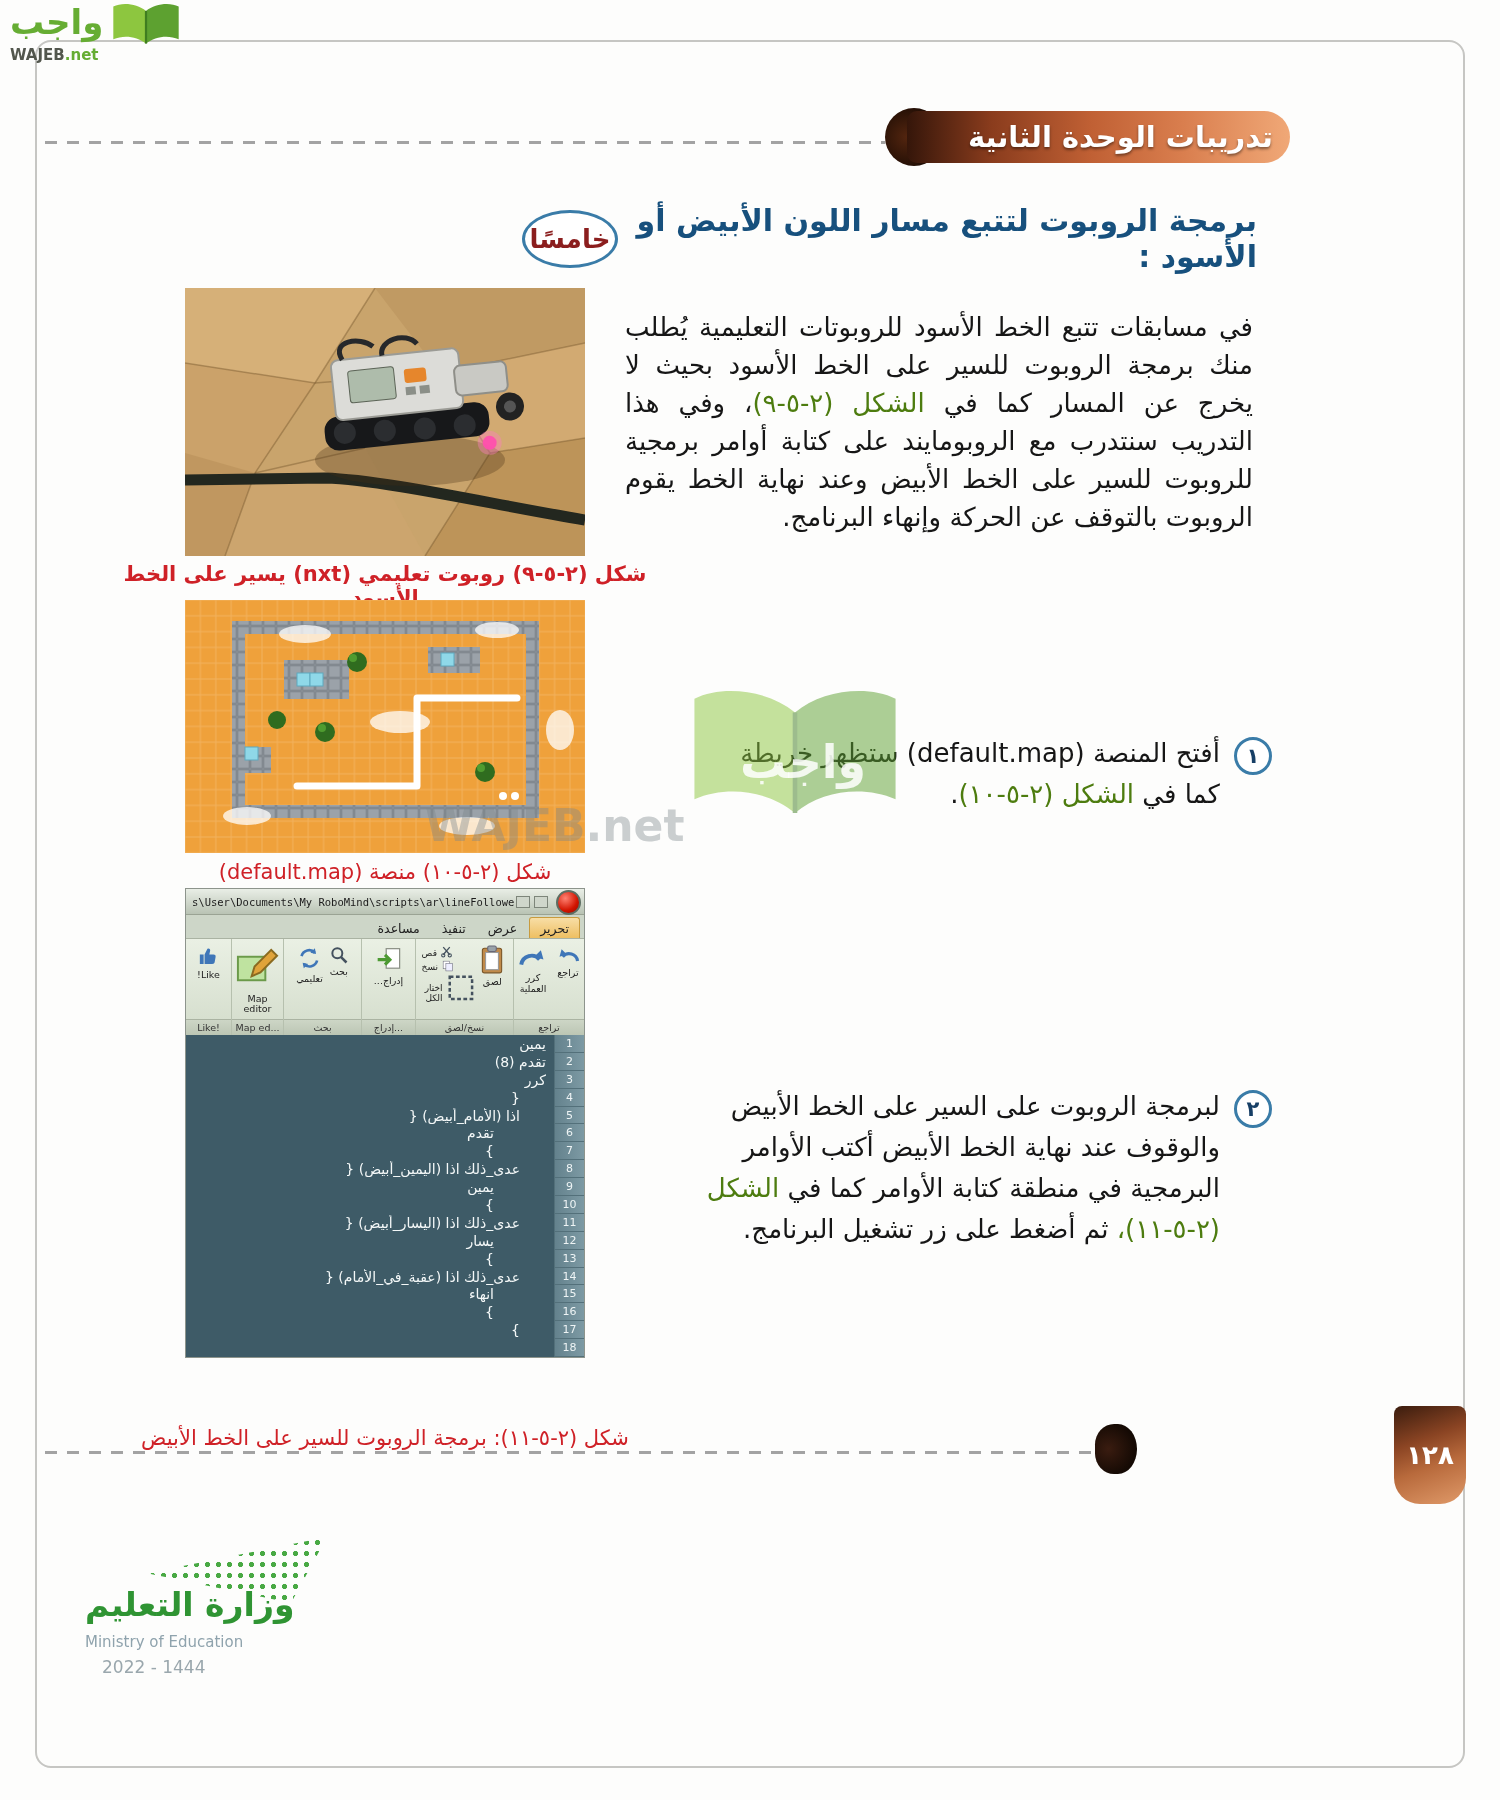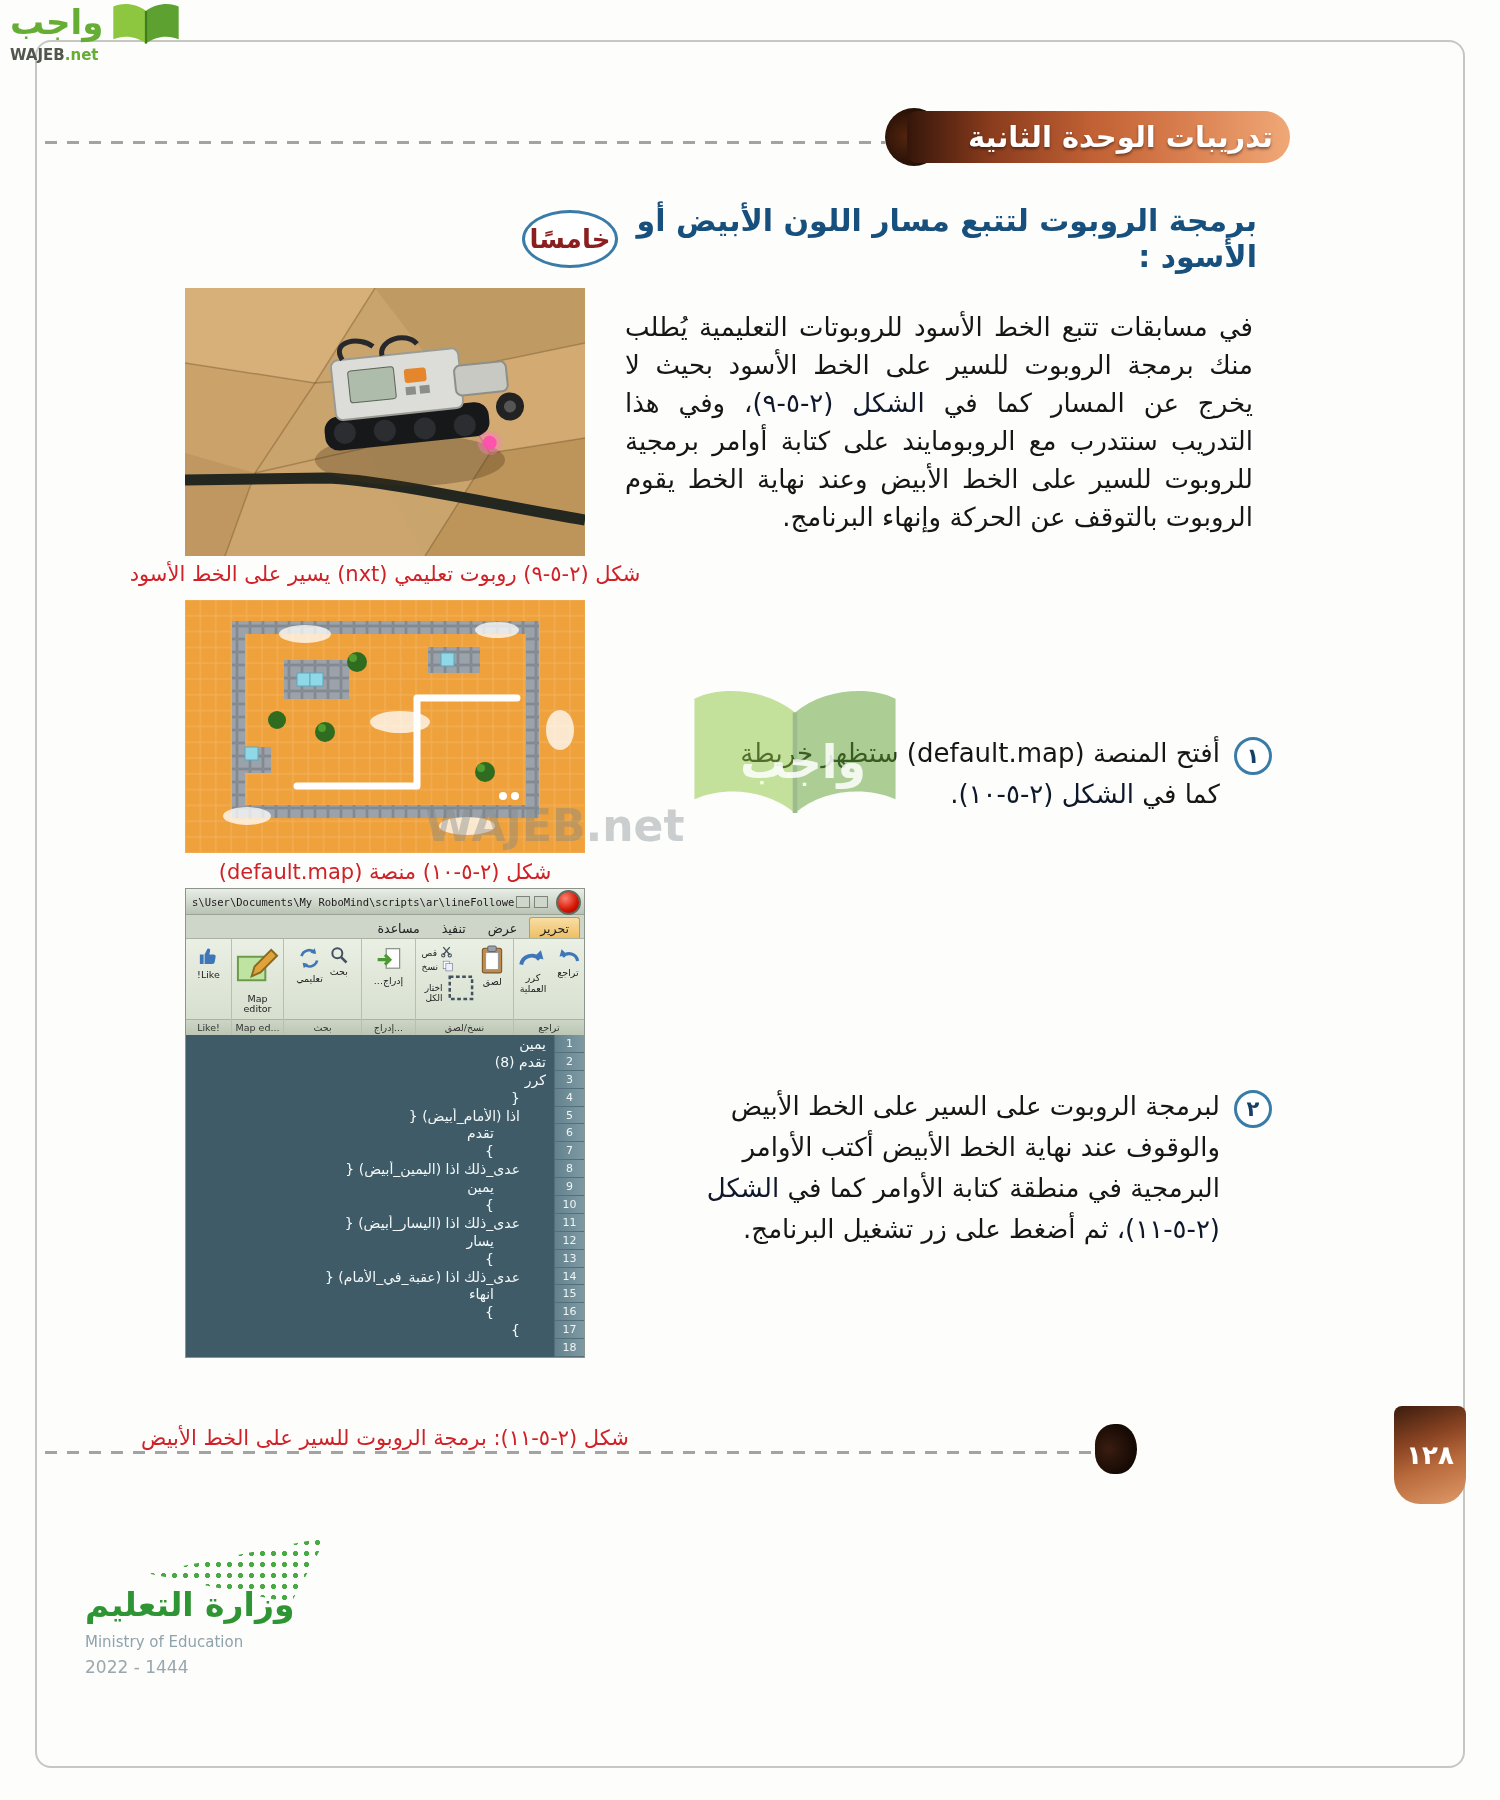--- a/index.html
+++ b/index.html
@@ -42,28 +42,28 @@
   
   .fig { position:absolute; left:185px; width:400px; overflow:hidden; background:#e8e2d8; }
   .fig svg { display:block; width:100%; height:100%; }
   .fig-photo { top:288px; height:268px; }
   .fig-map   { top:600px; height:253px; }
   .fig-editor{ top:888px; height:470px; border:1px solid #8d948c; background:#dfe6da;
                display:flex; flex-direction:column; }
 
   .caption { position:absolute; left:115px; width:540px; text-align:center; color:#cf2127;
              font-size:21px; direction:rtl; }
-  .cap9  { top:562px; }
+  .cap9  { top:562px;font-weight:bold; }
   .cap10 { top:860px; }
   .cap11 { top:1426px; }
 
   
   .intro { position:absolute; top:308px; right:247px; width:628px; direction:rtl;
            text-align:justify; font-size:26px; line-height:38px; color:#161616; }
-  .red { color:#0f172a; }
+  .red { color:#4d7c0f; }
 
   
   .step { position:absolute; direction:rtl; display:flex; gap:14px; align-items:flex-start; }
   .step-1 { top:733px;  right:228px; width:560px; }
   .step-2 { top:1086px; right:228px; width:606px; }
   .step-circle { flex:0 0 38px; width:38px; height:38px; border:3px solid #3a7ca8; border-radius:50%;
                  color:#173f66; font-size:21px; font-weight:bold;
                  display:flex; align-items:center; justify-content:center; margin-top:4px; background:#fff; }
   .step-text { font-size:26px; line-height:41px; color:#161616; text-align:right; }
 
@@ -112,21 +112,21 @@
   .wm-text { position:absolute; left:5px; top:120px; font-size:44px; font-weight:bold;
              color:rgba(125,135,140,.4); }
 
   
   .ministry { position:absolute; left:85px; top:1537px; width:280px; height:150px; }
   .mdots { position:absolute; left:62px; top:0; width:180px; height:66px;
            background-image:radial-gradient(circle,#35a02f 2.3px, transparent 2.9px);
            background-size:11px 11px; clip-path:polygon(0 55%, 100% 0, 80% 100%); opacity:.9; }
   .mname { position:absolute; left:0; top:48px; font-size:33px; font-weight:bold; color:#2f9433; direction:rtl; }
   .meng  { position:absolute; left:0; top:96px; font-size:15px; color:#8fa3ad; }
-  .myears{ position:absolute; left:0; top:120px; font-size:17px; color:#9aa7ad; }
+  .myears{ position:absolute; left:17px; top:120px; font-size:17px; color:#9aa7ad; }
 
   
   .bottom-fold { position:absolute; left:1095px; top:1424px; width:42px; height:50px;
                  background:radial-gradient(circle at 32% 50%, #3a1c10, #150a04 70%);
                  border-radius:50% 50% 50% 50% / 45% 55% 55% 45%; }
   .page-ribbon { position:absolute; left:1394px; top:1406px; width:72px; height:98px;
                  background:linear-gradient(160deg,#3a1c0e, #8a4423 35%, #b86a3c 60%, #e09a69);
                  border-radius:8px 8px 26px 26px; display:flex; align-items:center; justify-content:center; }
   .page-num { color:#fff; font-size:26px; font-weight:bold; direction:rtl; }
 </style>

